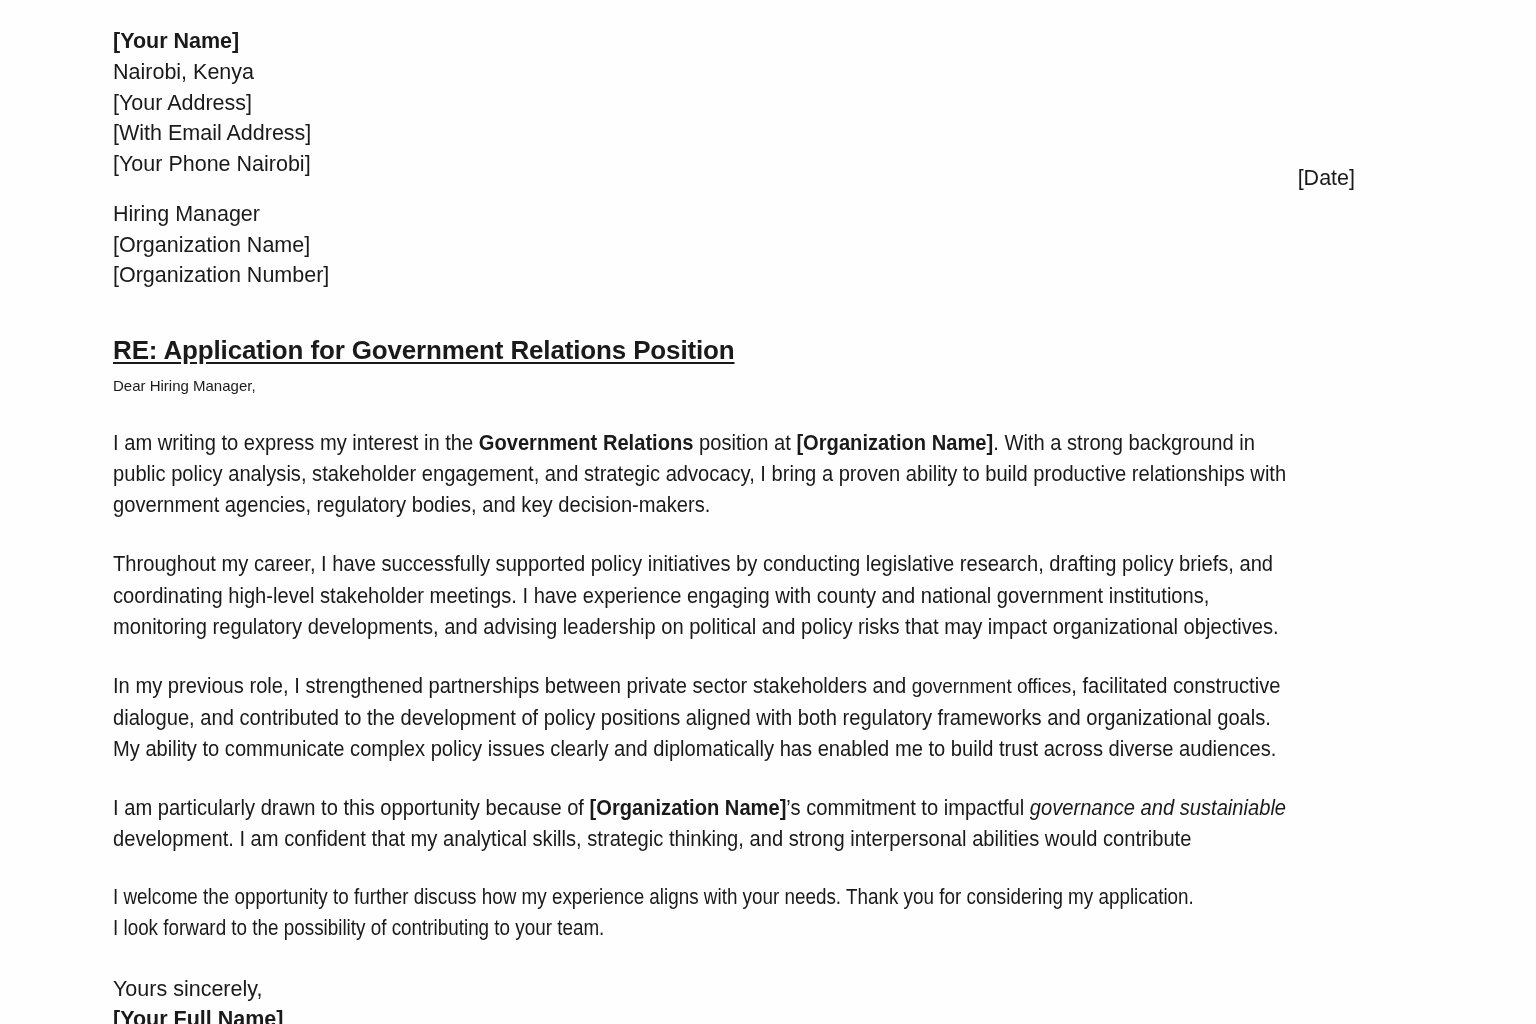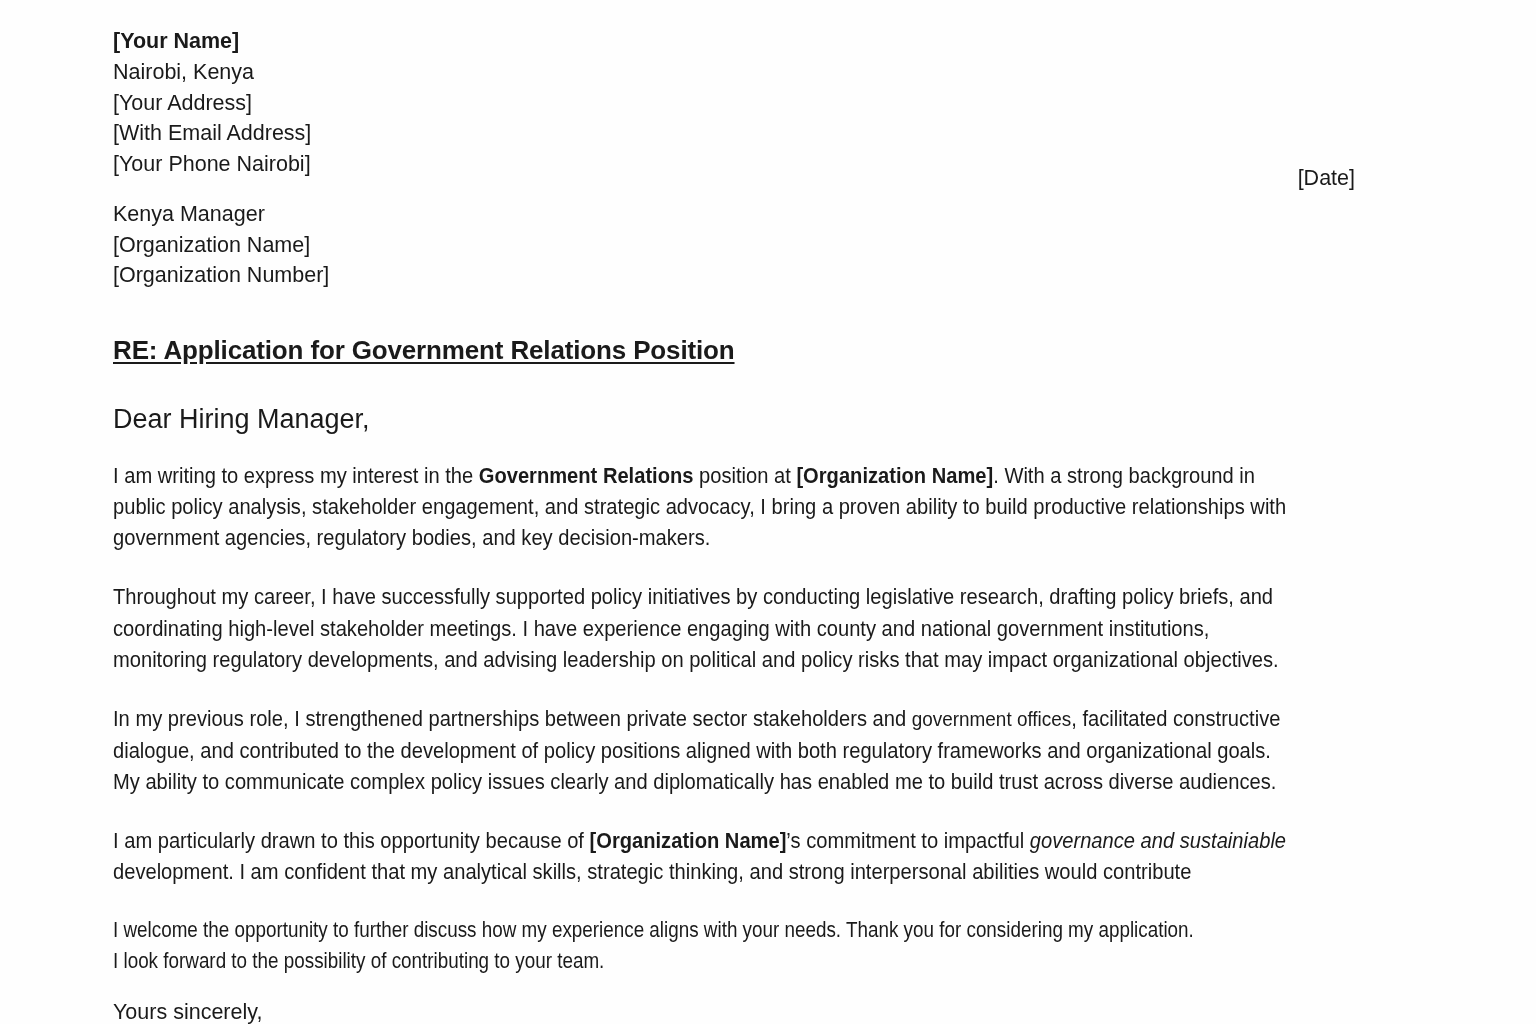--- a/index.html
+++ b/index.html
@@ -55,22 +55,22 @@
     font-weight: bold;
     font-size: 26px;
     line-height: 28px;
     text-decoration: underline;
     text-underline-offset: 3px;
     display: inline-block;
     letter-spacing: -0.15px;
   }
 
   .salutation {
-    margin-top: 41px;
-    font-size: 27px;
+    margin-top: 8px;
+    font-size: 15px;
     line-height: 28px;
   }
 
   
   .para {
     margin-top: 28px;
     font-size: 21.3px;
     line-height: 31.3px;
     text-align: left;
     max-width: 1242px;
@@ -87,21 +87,21 @@
     font-stretch: condensed;
     transform: scaleX(0.885);
     transform-origin: left center;
     width: 113%;
   }
 
   b, .b { font-weight: bold; }
   i, .i { font-style: italic; }
 
   .closing {
-    margin-top: 20px;
+    margin-top: 30px;
     font-size: 21.5px;
     line-height: 30px;
   }
   .signature-name {
     font-weight: bold;
     font-size: 21.5px;
     line-height: 30px;
   }
 
   .para-tight { margin-top: 26px; }
@@ -115,21 +115,21 @@
     <div class="sender-name">[Your Name]</div>
     <div class="line">Nairobi, Kenya</div>
     <div class="line">[Your Address]</div>
     <div class="line">[With Email Address]</div>
     <div class="line">[Your Phone Nairobi]</div>
   </div>
 
   <div class="date-row">[Date]</div>
 
   <div class="recipient-block">
-    <div class="line">Kenya Manager</div>
+    <div class="line">Hiring Manager</div>
     <div class="line">[Organization Name]</div>
     <div class="line">[Organization Number]</div>
   </div>
 
   <div>
     <span class="subject">RE: Application for Government Relations Position</span>
   </div>
 
   <div class="salutation">Dear Hiring Manager,</div>
 

